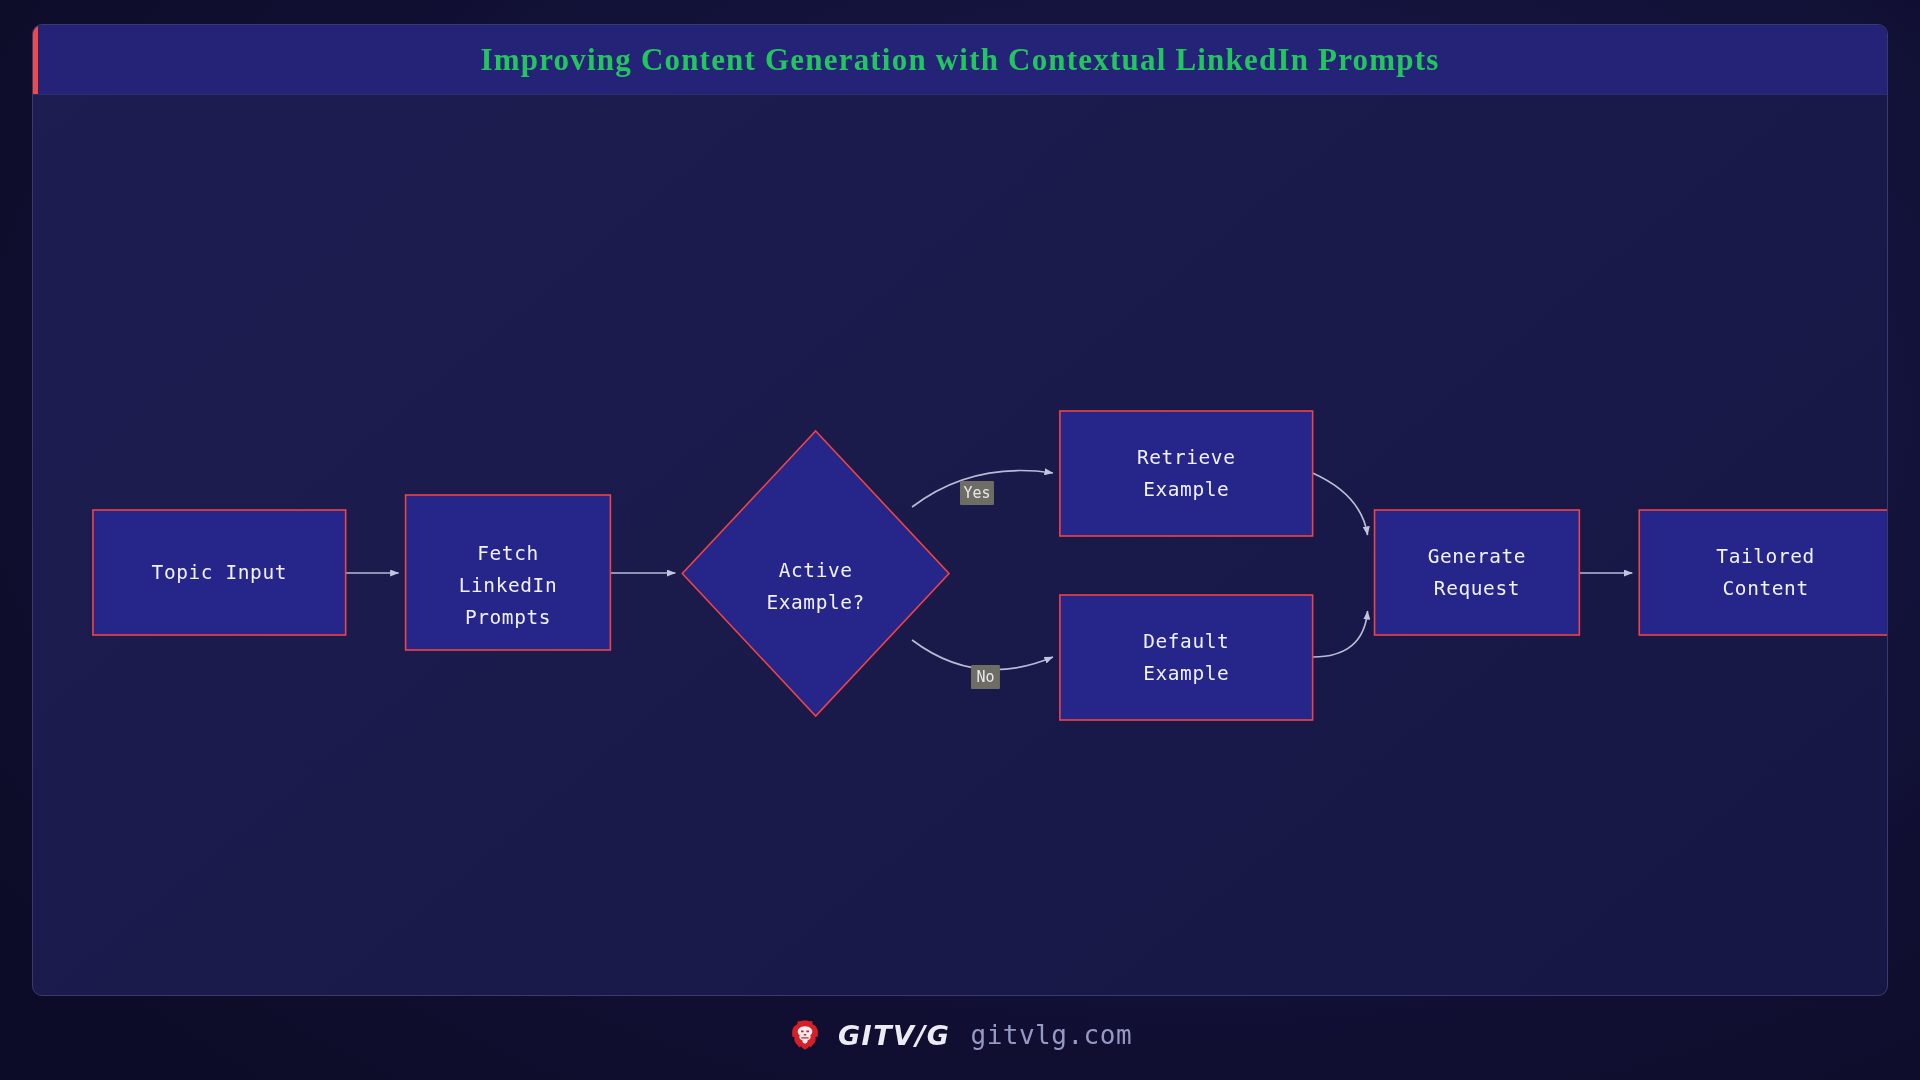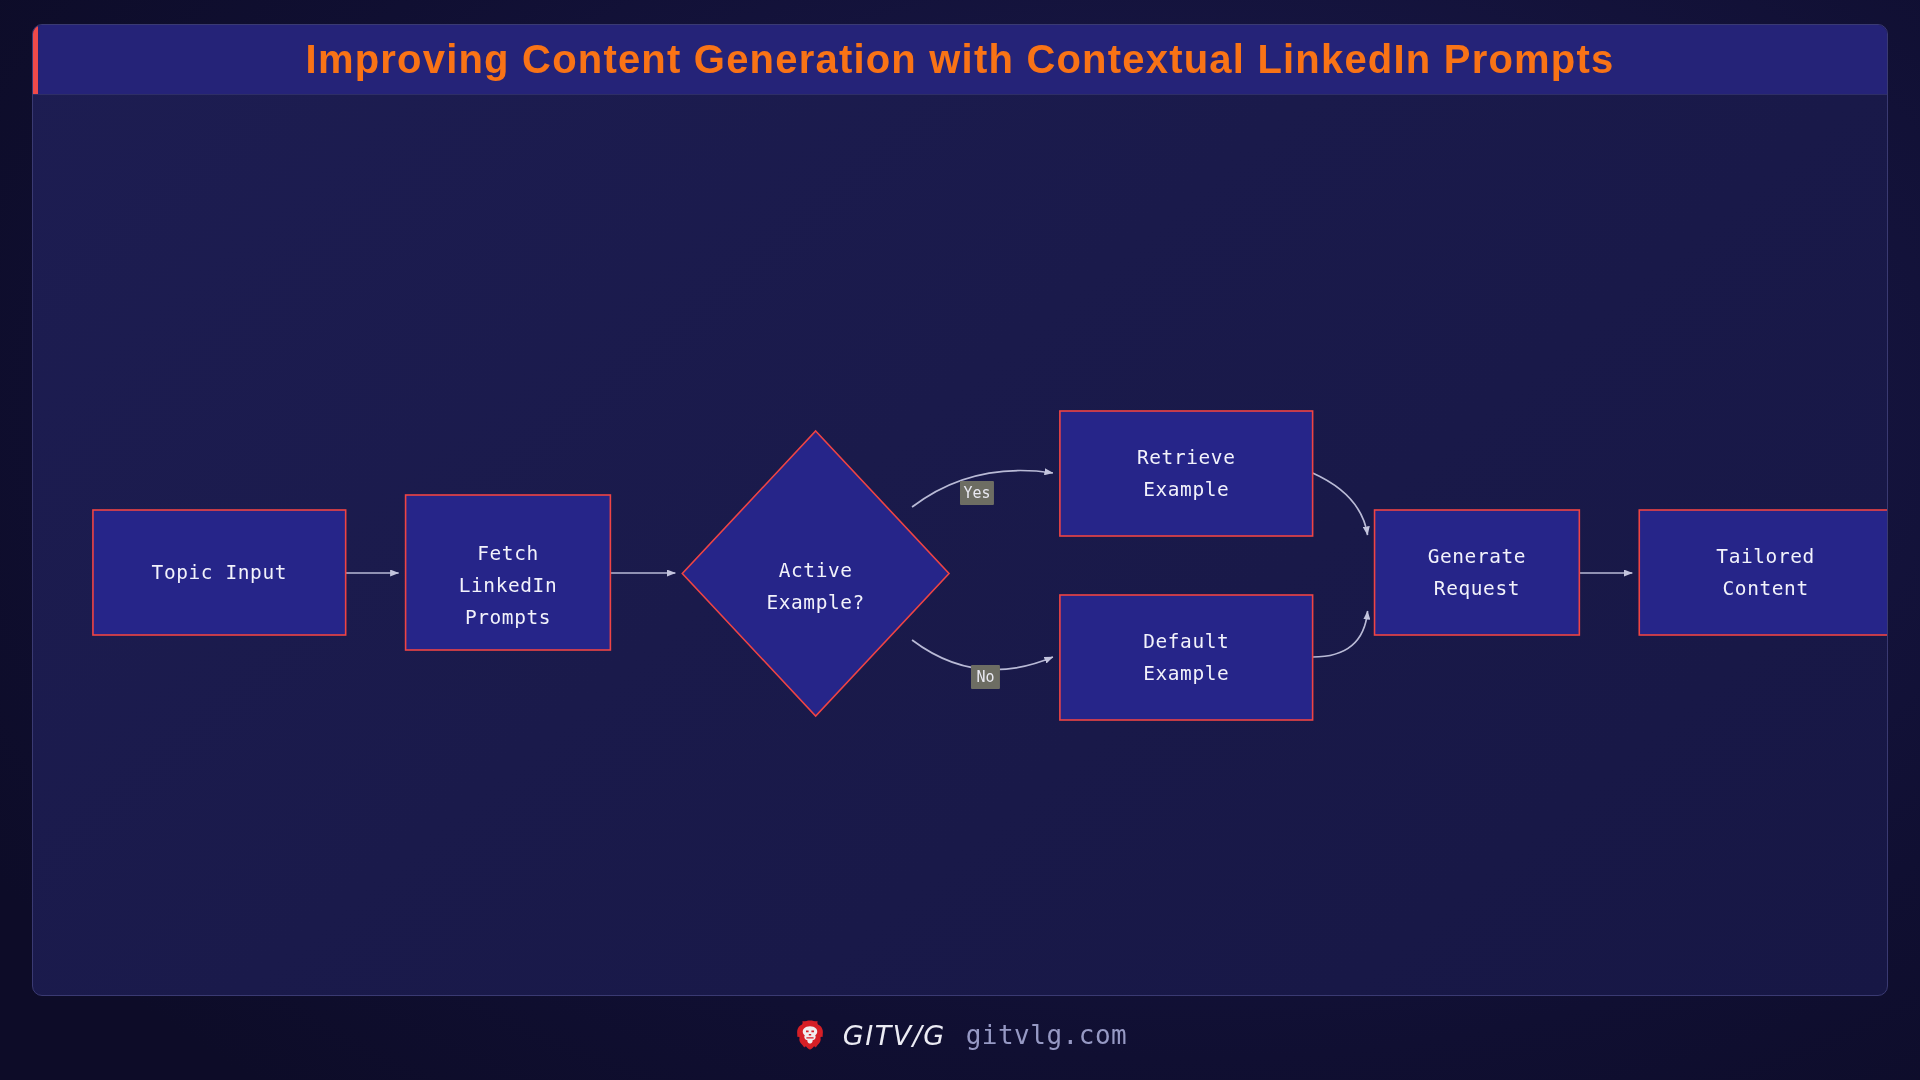--- a/index.html
+++ b/index.html
@@ -44,25 +44,25 @@
   }
   #header-accent {
     position: absolute;
     left: 0; top: 0;
     width: 5px;
     height: 100%;
     background: #ef4a4a;
     border-top-left-radius: 9px;
   }
   #slide-title {
-    font-family: Liberation Sans, sans-serif;
-    font-size: 40px;
+    font-family: Liberation Serif, serif;
+    font-size: 31px;
     font-weight: 700;
     letter-spacing: 1.2px;
-    color: #f97316;
+    color: #22c55e;
     white-space: nowrap;
   }
 
   
   #diagram-area {
     position: absolute;
     left: 0;
     top: 70px;
     width: 100%;
     height: 902px;
@@ -106,21 +106,21 @@
     height: 62px;
     display: flex;
     align-items: center;
     justify-content: center;
     gap: 16px;
   }
   #brand-mark { display: block; }
   #brand-name {
     font-family: "DejaVu Sans", "Liberation Sans", sans-serif;
     font-size: 27px;
-    font-weight: 400;
+    font-weight: 700;
     font-style: italic;
     letter-spacing: 1.5px;
     color: #ececf4;
   }
   #brand-url {
     font-family: "DejaVu Sans Mono", "Liberation Mono", monospace;
     font-size: 26px;
     color: #9699c4;
     letter-spacing: 0.5px;
     margin-left: 4px;

